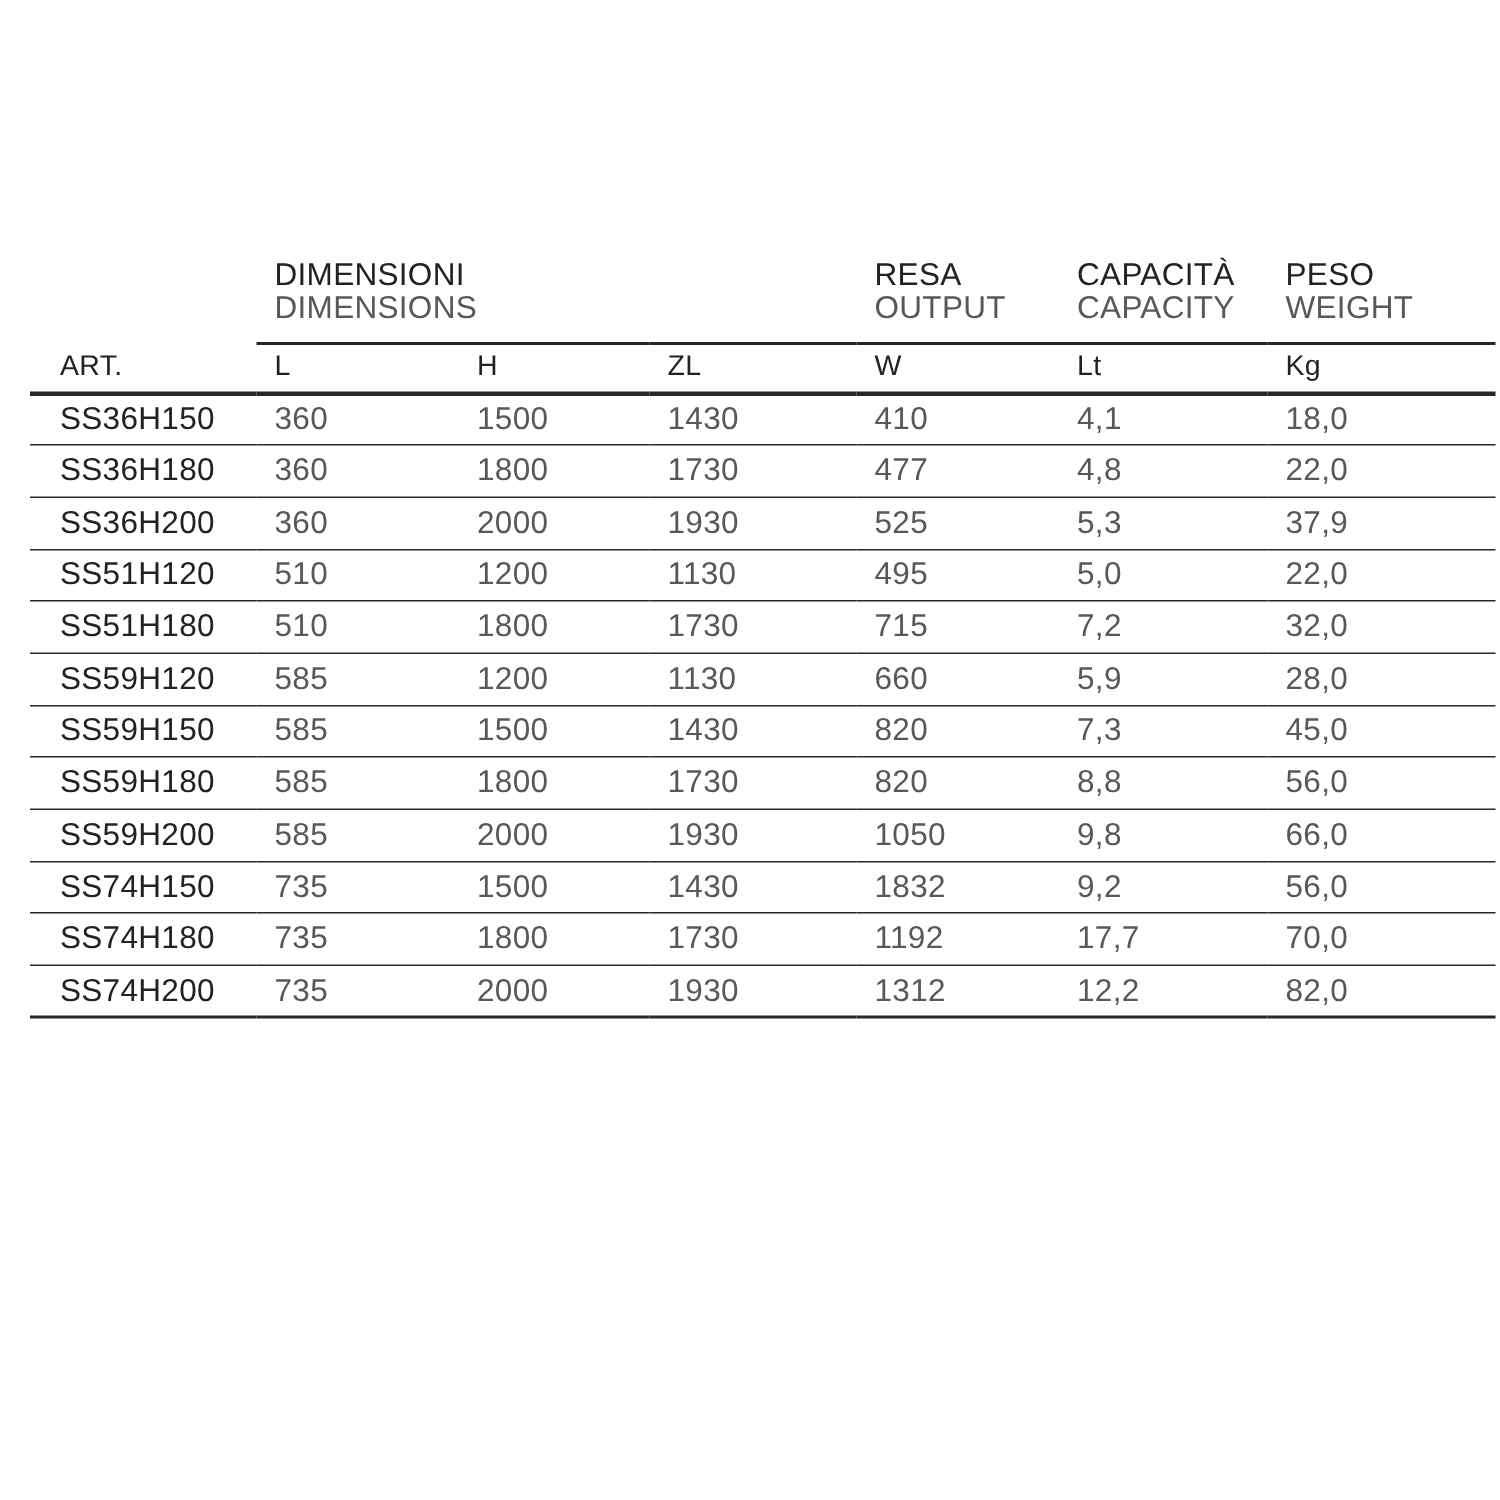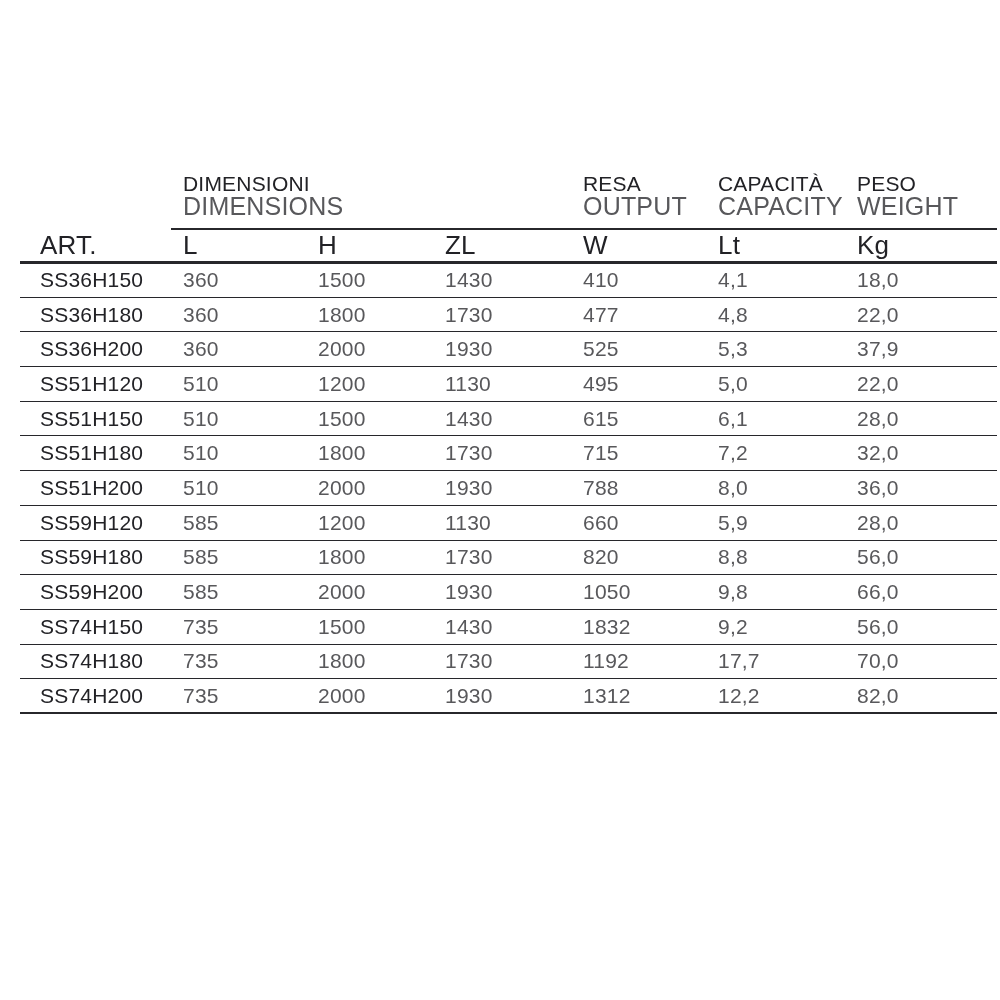--- a/index.html
+++ b/index.html
@@ -44,31 +44,31 @@
     padding-bottom: 11px;
   }
   tr.group-row th.grouped { border-bottom: 2px solid var(--rule); }
   .group-primary {
     font-size: 21px;
     line-height: 22px;
     color: var(--ink);
     letter-spacing: 0.2px;
   }
   .group-secondary {
-    font-size: 25px;
+    font-size: 21px;
     line-height: 22px;
     color: var(--muted);
     letter-spacing: 0.2px;
   }
 
   
   tr.cols-row { height: 33px; }
   tr.cols-row th {
     vertical-align: middle;
-    font-size: 26px;
+    font-size: 19px;
     color: var(--ink);
     border-bottom: 3px solid var(--rule);
     letter-spacing: 0.2px;
   }
 
   
   tbody tr { height: 34.7px; }
   tbody td {
     vertical-align: middle;
     font-size: 21px;
@@ -154,54 +154,45 @@
         <tr>
     <td class="first art-cell">SS51H120</td>
     <td class="datacol val-cell">510</td>
     <td class="datacol val-cell">1200</td>
     <td class="datacol val-cell">1130</td>
     <td class="datacol val-cell">495</td>
     <td class="datacol val-cell">5,0</td>
     <td class="datacol val-cell">22,0</td>
   </tr>
         <tr>
-    <td class="first art-cell">SS51H150</td>
-    <td class="datacol val-cell">510</td>
-    <td class="datacol val-cell">1500</td>
-    <td class="datacol val-cell">1430</td>
-    <td class="datacol val-cell">615</td>
-    <td class="datacol val-cell">6,1</td>
-    <td class="datacol val-cell">28,0</td>
-  </tr>
-        <tr>
     <td class="first art-cell">SS51H180</td>
     <td class="datacol val-cell">510</td>
     <td class="datacol val-cell">1800</td>
     <td class="datacol val-cell">1730</td>
     <td class="datacol val-cell">715</td>
     <td class="datacol val-cell">7,2</td>
     <td class="datacol val-cell">32,0</td>
-  </tr>
-        <tr>
-    <td class="first art-cell">SS51H200</td>
-    <td class="datacol val-cell">510</td>
-    <td class="datacol val-cell">2000</td>
-    <td class="datacol val-cell">1930</td>
-    <td class="datacol val-cell">788</td>
-    <td class="datacol val-cell">8,0</td>
-    <td class="datacol val-cell">36,0</td>
   </tr>
         <tr>
     <td class="first art-cell">SS59H120</td>
     <td class="datacol val-cell">585</td>
     <td class="datacol val-cell">1200</td>
     <td class="datacol val-cell">1130</td>
     <td class="datacol val-cell">660</td>
     <td class="datacol val-cell">5,9</td>
     <td class="datacol val-cell">28,0</td>
+  </tr>
+        <tr>
+    <td class="first art-cell">SS59H150</td>
+    <td class="datacol val-cell">585</td>
+    <td class="datacol val-cell">1500</td>
+    <td class="datacol val-cell">1430</td>
+    <td class="datacol val-cell">820</td>
+    <td class="datacol val-cell">7,3</td>
+    <td class="datacol val-cell">45,0</td>
   </tr>
         <tr>
     <td class="first art-cell">SS59H180</td>
     <td class="datacol val-cell">585</td>
     <td class="datacol val-cell">1800</td>
     <td class="datacol val-cell">1730</td>
     <td class="datacol val-cell">820</td>
     <td class="datacol val-cell">8,8</td>
     <td class="datacol val-cell">56,0</td>
   </tr>

